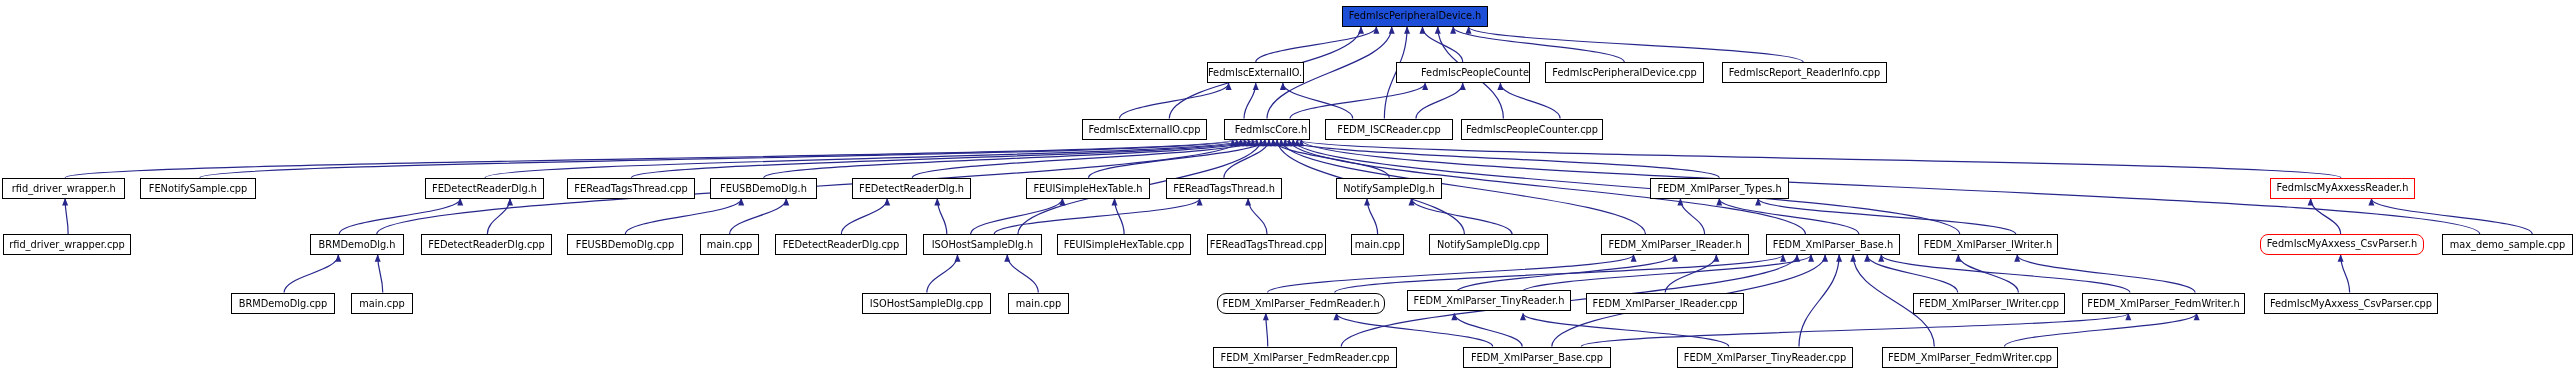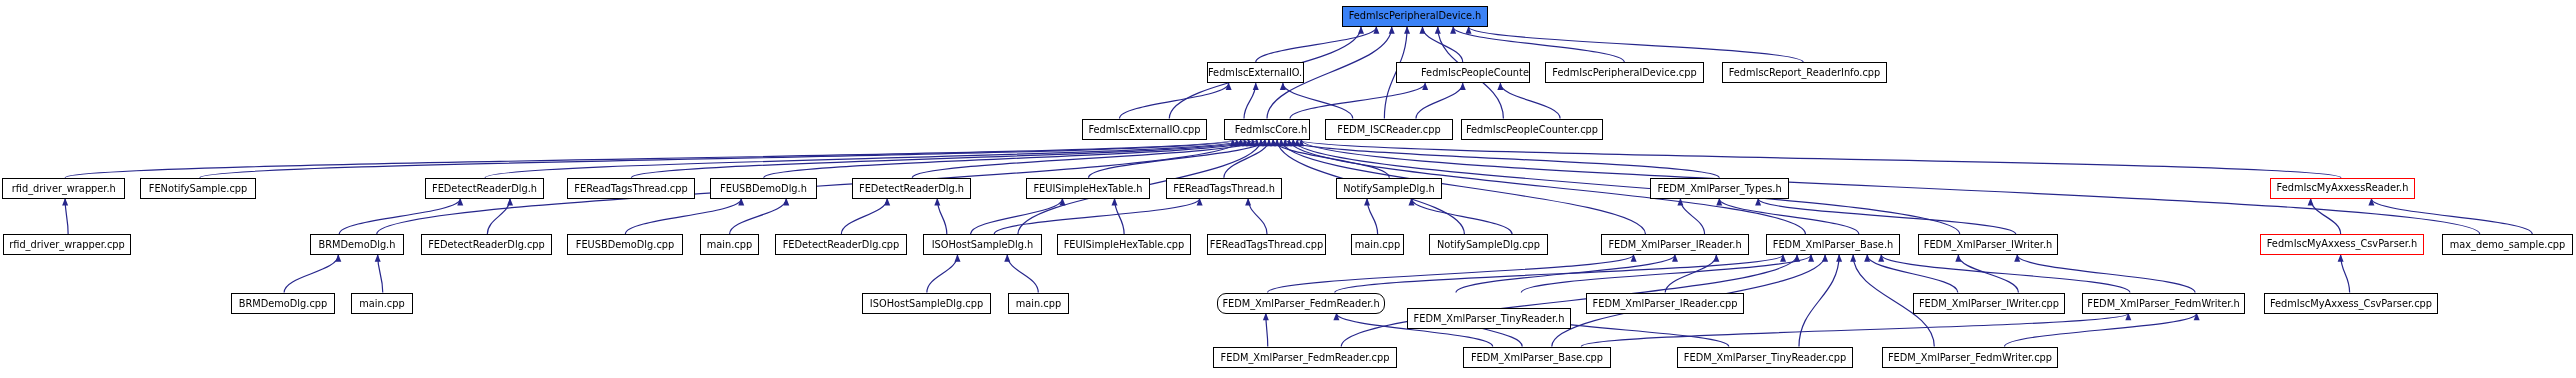--- a/index.html
+++ b/index.html
@@ -19,21 +19,21 @@
     border:0.8px solid #000000;
     color:#000000;
     font-size:9.8px;
     line-height:19.5px;
     text-align:center;
     white-space:nowrap;
     overflow:hidden;
     cursor:pointer;
   }
   .node.main{
-    background:#3b82f6;
+    background:#1d4ed8;
     border:1.5px solid #000000;
     line-height:18px;
   }
   .node.highlight{
     border:1.5px solid #ff0000;
     line-height:18px;
   }
 </style>
 </head>
 <body>
@@ -148,28 +148,28 @@
       <div class="node" style="left: 700px; top: 234px; width: 59px;">main.cpp</div>
       <div class="node" style="left: 775px; top: 234px; width: 132px;">FEDetectReaderDlg.cpp</div>
       <div class="node" style="left: 923px; top: 234px; width: 119px;">ISOHostSampleDlg.h</div>
       <div class="node" style="left: 1057px; top: 234px; width: 134px;">FEUISimpleHexTable.cpp</div>
       <div class="node" style="left: 1207px; top: 234px; width: 119px;">FEReadTagsThread.cpp</div>
       <div class="node" style="left: 1351px; top: 234px; width: 53px;">main.cpp</div>
       <div class="node" style="left: 1429px; top: 234px; width: 119px;">NotifySampleDlg.cpp</div>
       <div class="node" style="left: 1601px; top: 234px; width: 148px;">FEDM_XmlParser_IReader.h</div>
       <div class="node" style="left: 1766px; top: 234px; width: 134px;">FEDM_XmlParser_Base.h</div>
       <div class="node" style="left: 1918px; top: 234px; width: 140px;">FEDM_XmlParser_IWriter.h</div>
-      <div class="node highlight" style="left: 2260px; top: 234px; width: 164px;">FedmIscMyAxxess_CsvParser.h</div>
+      <div class="node highlight" style="left: 2260px; top: 234px; width: 164px; border-radius: 8px;">FedmIscMyAxxess_CsvParser.h</div>
       <div class="node" style="left: 2442px; top: 234px; width: 131px; text-align: center;">max_demo_sample.cpp</div>
       <div class="node" style="left: 231px; top: 293px; width: 104px;">BRMDemoDlg.cpp</div>
       <div class="node" style="left: 351px; top: 293px; width: 62px;">main.cpp</div>
       <div class="node" style="left: 862px; top: 293px; width: 129px;">ISOHostSampleDlg.cpp</div>
       <div class="node" style="left: 1008px; top: 293px; width: 61px;">main.cpp</div>
       <div class="node" style="left: 1217px; top: 293px; width: 168px; border-radius: 9px;">FEDM_XmlParser_FedmReader.h</div>
-      <div class="node" style="left: 1407px; top: 308px; width: 164px;">FEDM_XmlParser_TinyReader.h</div>
+      <div class="node" style="left: 1407px; top: 290px; width: 164px;">FEDM_XmlParser_TinyReader.h</div>
       <div class="node" style="left: 1586px; top: 293px; width: 158px;">FEDM_XmlParser_IReader.cpp</div>
       <div class="node" style="left: 1913px; top: 293px; width: 152px;">FEDM_XmlParser_IWriter.cpp</div>
       <div class="node" style="left: 2082px; top: 293px; width: 163px;">FEDM_XmlParser_FedmWriter.h</div>
       <div class="node" style="left: 2264px; top: 293px; width: 174px;">FedmIscMyAxxess_CsvParser.cpp</div>
       <div class="node" style="left: 1213px; top: 347px; width: 184px;">FEDM_XmlParser_FedmReader.cpp</div>
       <div class="node" style="left: 1463px; top: 347px; width: 148px;">FEDM_XmlParser_Base.cpp</div>
       <div class="node" style="left: 1677px; top: 347px; width: 176px;">FEDM_XmlParser_TinyReader.cpp</div>
       <div class="node" style="left: 1882px; top: 347px; width: 176px;">FEDM_XmlParser_FedmWriter.cpp</div>
     </div>
 </div>

